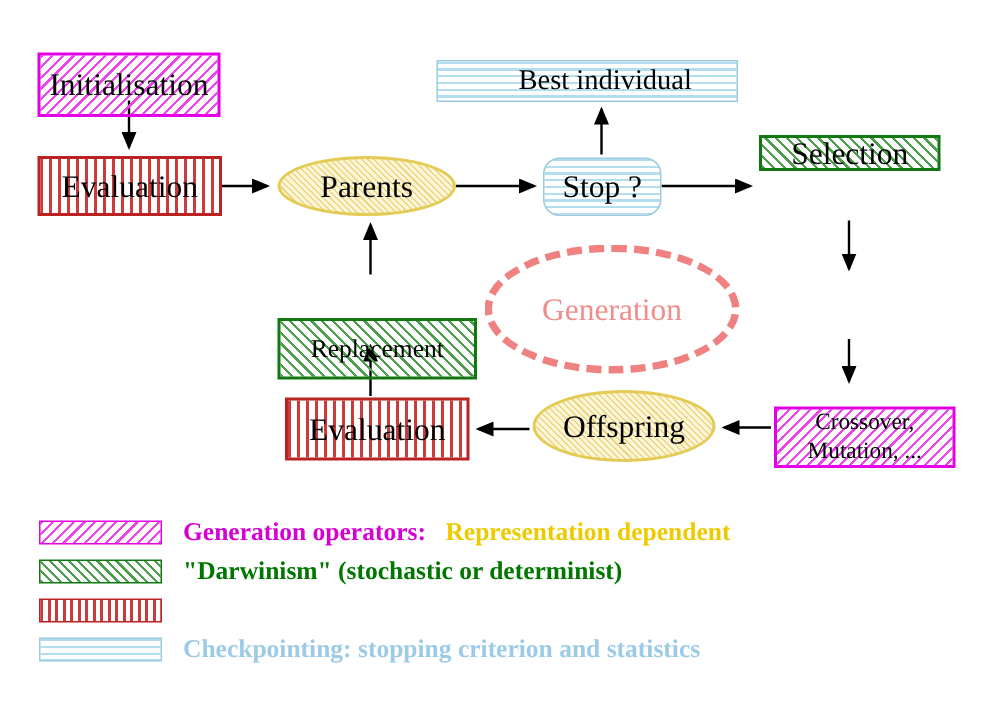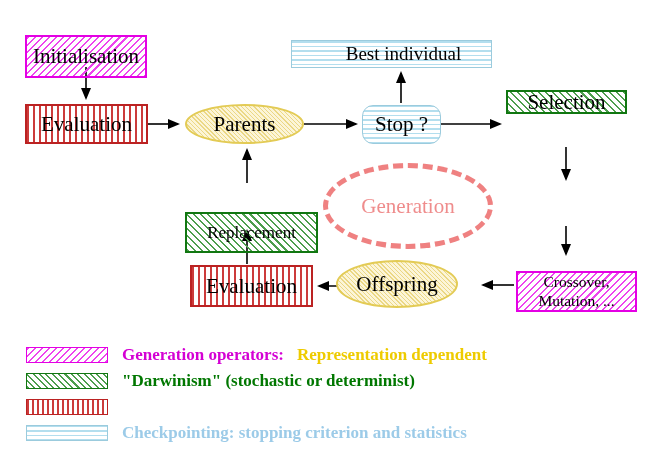--- a/index.html
+++ b/index.html
@@ -43,21 +43,21 @@
   
   #n-init        { left:25px;  top:23px;  width:122px; height:43px; }
   #n-eval-top    { left:25px;  top:104px; width:123px; height:40px; }
   #n-best        { left:291px; top:40px;  width:201px; height:28px; font-size:19px;padding-left:24px; }
   #n-stop        { left:362px; top:105px; width:79px;  height:39px; border-radius:11px; }
   #n-selection   { left:506px; top:90px; width:121px; height:24px; }
   #n-parents     { left:185px; top:104px; width:119px; height:40px; }
   #n-genitors    { left:506px; top:184px; width:122px; height:41px; }
   #n-replacement { left:185px; top:184px; width:133px; height:41px; font-size:17px;margin-top:28px; }
   #n-eval-bot    { left:190px; top:265px; width:123px; height:42px; }
-  #n-offspring   { left:336px; top:260px; width:122px; height:48px; }
+  #n-offspring   { left:355px; top:260px; width:122px; height:48px; }
   #n-crossover   { left:516px; top:259px; width:121px; height:41px;
                    font-size:15.5px; flex-direction:column; line-height:1.22; }
   #n-generation  { left:323px; top:163px; width:170px; height:86px;
                    border:5px dashed #ef8181; border-radius:50%;
                    color:#ef8c8c; background:transparent; }
 
   
   .legend-row { position:absolute; left:26px; display:flex; align-items:center; height:17px; }
   #lg-row-0 { top:346px; } #lg-row-1 { top:372px; } #lg-row-2 { top:398px; } #lg-row-3 { top:424px; }
   .swatch { width:82px; height:16px; box-sizing:border-box; margin-right:14px; flex:0 0 auto; }

